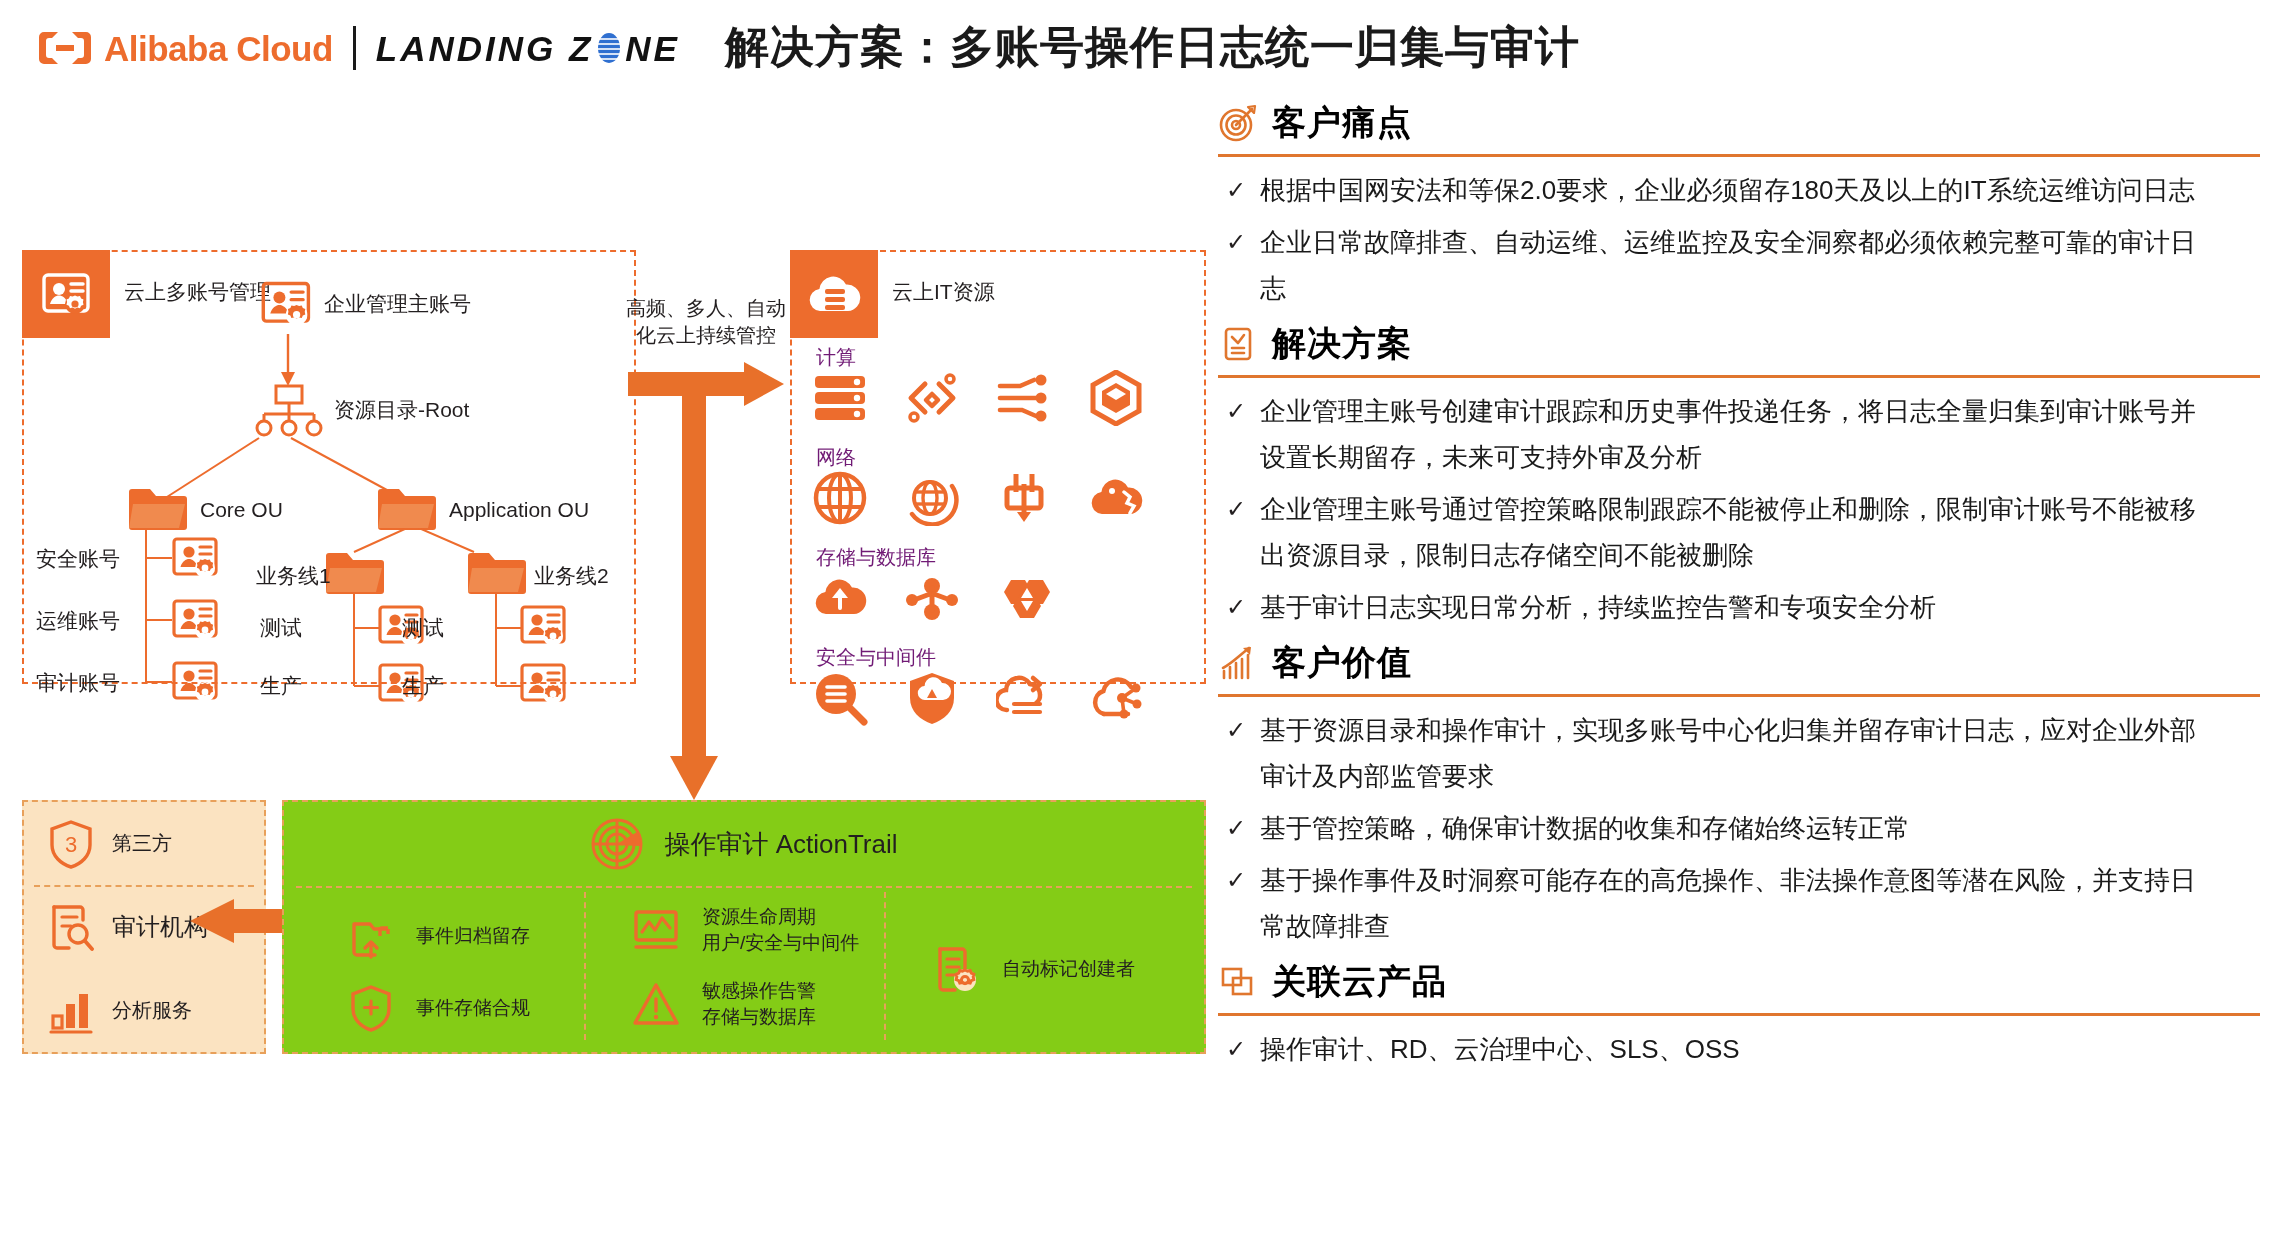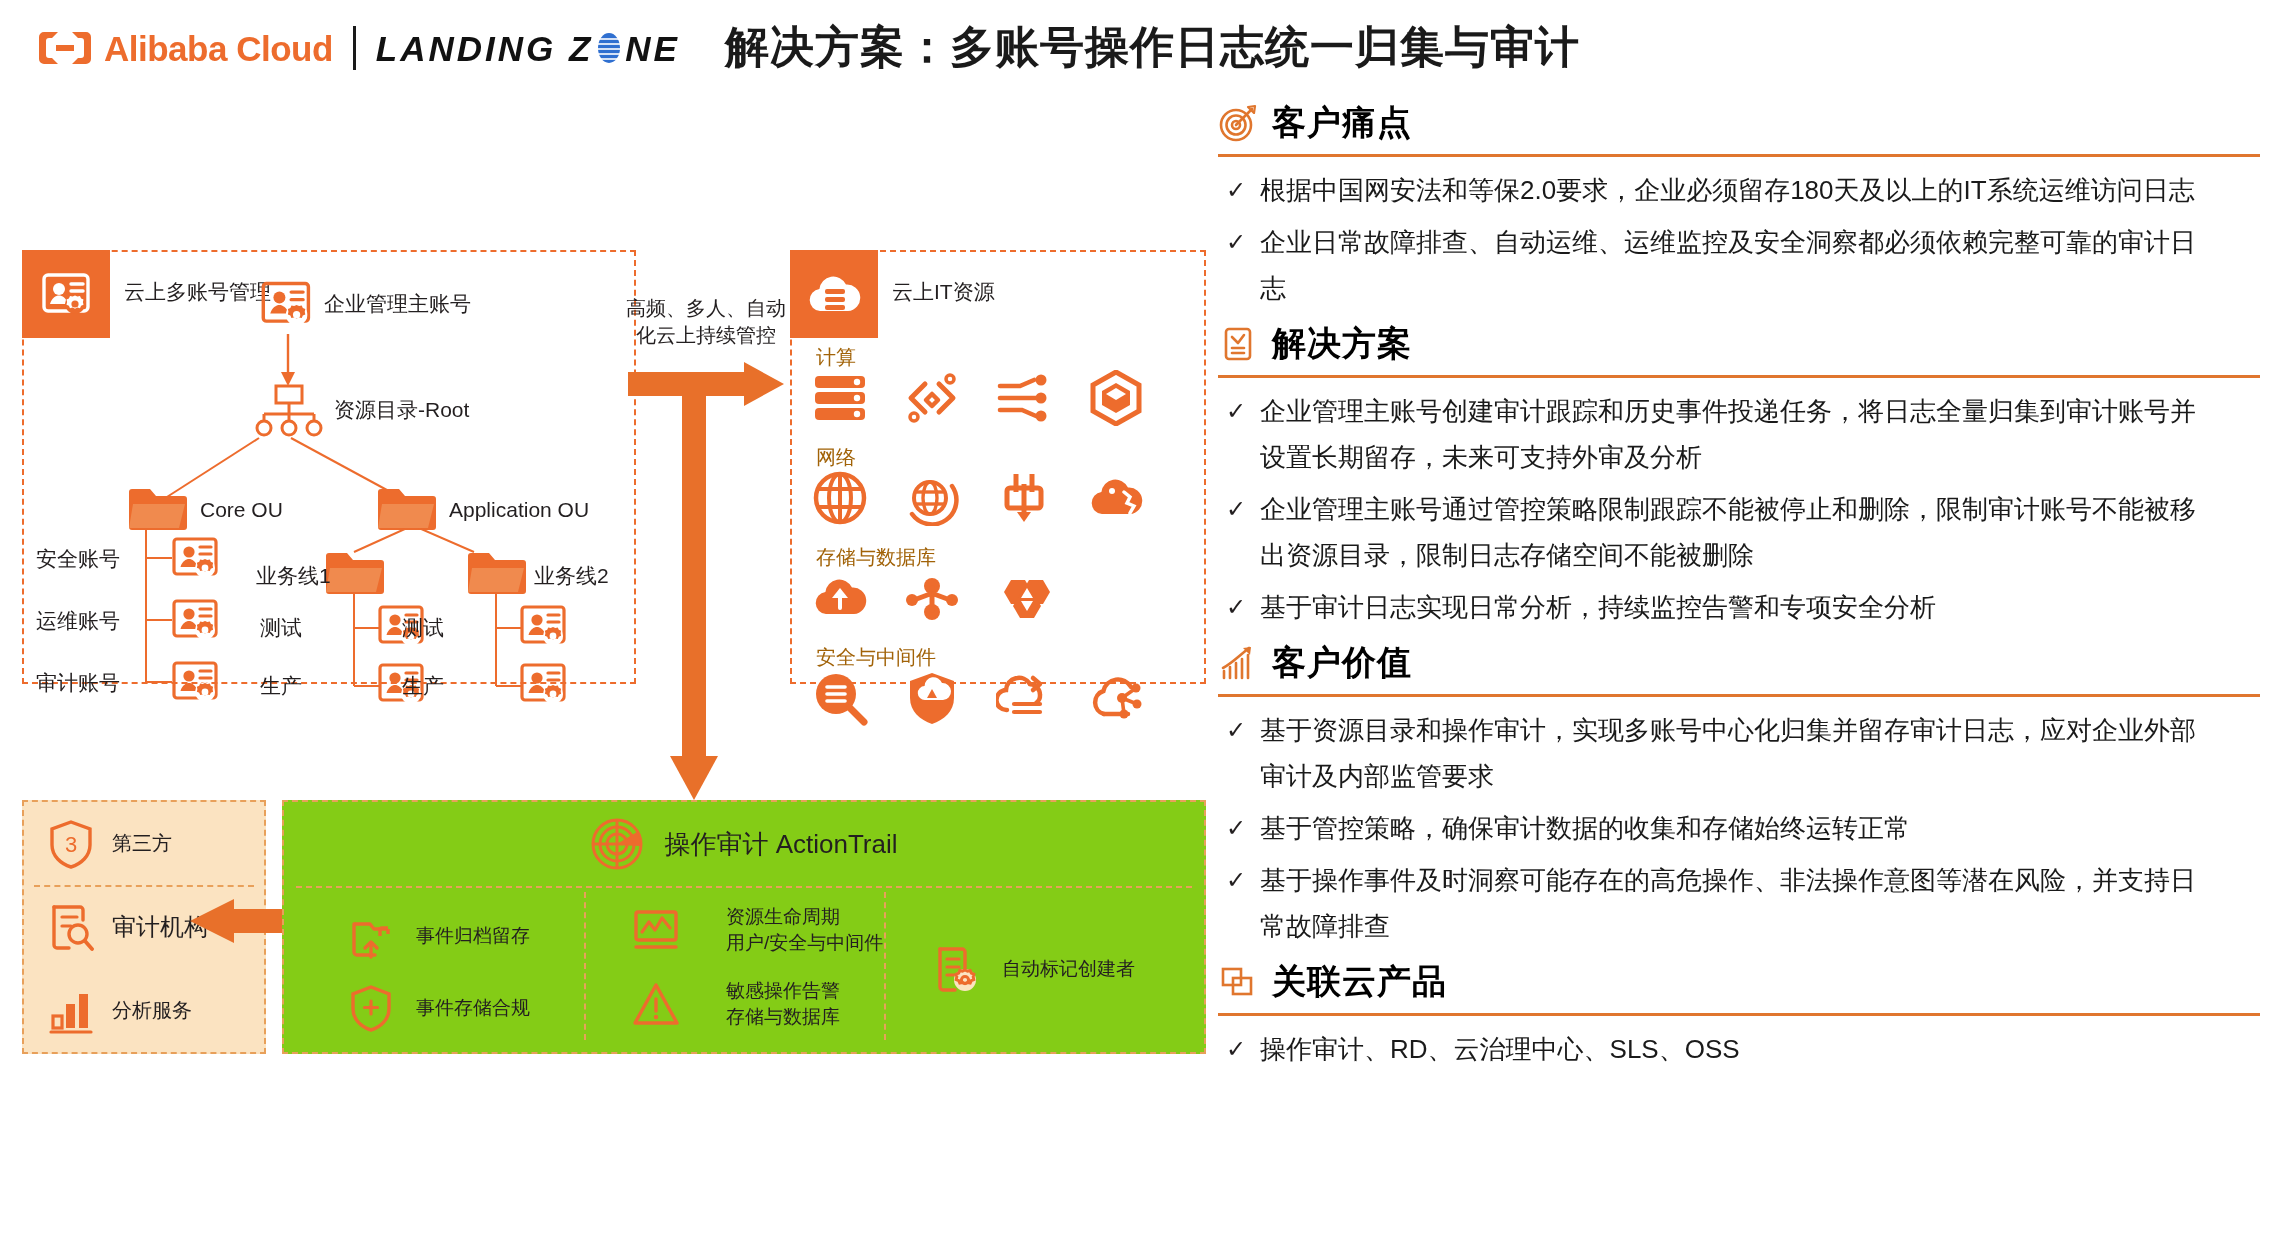--- a/index.html
+++ b/index.html
@@ -44,22 +44,22 @@
 
   
   .bottom-left{position:absolute;left:22px;top:710px;width:240px;height:250px;border:2px dashed #E8A05A;background:#FBE3C1;}
   .bottom-left .cell{height:83.3px;position:relative;}
   .bl-div{position:absolute;left:10px;right:10px;border-top:2px dashed #E8A05A;}
   .bottom-main{position:absolute;left:282px;top:710px;width:920px;height:250px;border:2px dashed #E8A05A;background:#84cc16;}
   .bm-hdr{position:absolute;left:0;top:0;width:100%;height:84px;}
   .bm-divh{position:absolute;left:12px;right:12px;top:84px;border-top:2px dashed #E8A05A;}
   .bm-divv{position:absolute;top:90px;bottom:12px;border-left:2px dashed #E8A05A;}
 
-  .sect-label{position:absolute;font-size:20px;color:#a16207;white-space:nowrap;}
-  .feat-label{position:absolute;font-size:19px;color:#231f20;white-space:nowrap;line-height:1.35;margin-left:24px;}
+  .sect-label{position:absolute;font-size:20px;color:#701a75;white-space:nowrap;}
+  .feat-label{position:absolute;font-size:19px;color:#231f20;white-space:nowrap;line-height:1.35;}
 
   
   .arrow-text{position:absolute;font-size:20px;color:#231f20;text-align:center;line-height:1.35;white-space:nowrap;}
 
   
   .right{position:absolute;left:1218px;top:96px;width:1050px;}
   .sec{position:relative;margin-bottom:2px;}
   .sec-head{display:flex;align-items:center;height:54px;}
   .sec-icon{width:40px;height:40px;margin-right:14px;flex:0 0 40px;display:flex;align-items:center;justify-content:center;}
   .sec-title{font-size:34px;font-weight:700;color:#000000;letter-spacing:1px;}

